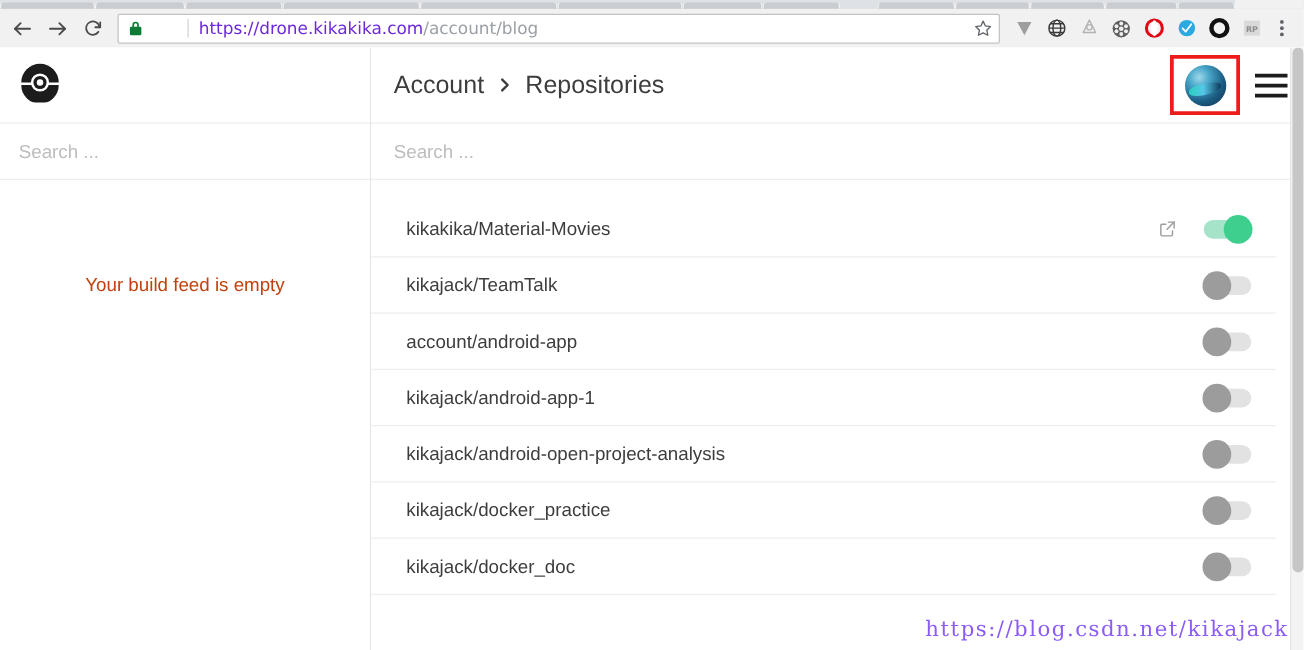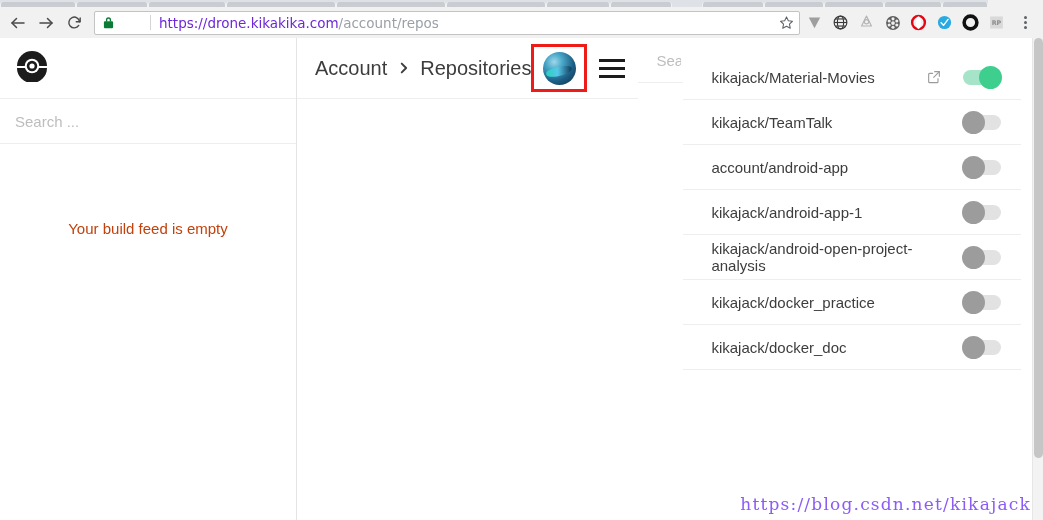--- a/index.html
+++ b/index.html
@@ -69,21 +69,21 @@
     font-size: 13.5px; white-space: nowrap; overflow: hidden;
     flex: 1 1 auto; min-width: 0;
     font-family: "DejaVu Sans", sans-serif;
   }
   #url-text .scheme-host { color: #6d28d9; }
   #url-text .path { color: #9aa0a6; }
   #star-icon { flex: 0 0 auto; margin-right: 3px; display:flex; align-items:center; }
 
   .ext-icon {
     width: 26px; height: 26px; flex: 0 0 auto;
-    display: flex; align-items: center; justify-content: flex-start;
+    display: flex; align-items: center; justify-content: center;
   }
   #menu-dots {
     width: 22px; height: 26px; flex: 0 0 auto;
     display: flex; flex-direction: column; align-items: center;
     justify-content: center; gap: 2px;
   }
   #menu-dots i { width: 3px; height: 3px; border-radius: 50%; background: #5f6368; display: block; }
 
   
   #app {
@@ -121,21 +121,21 @@
   .search-input::placeholder { color: #bdbdbd; }
   #build-feed {
     flex: 1 1 auto;
     display: flex; justify-content: center;
     padding-top: 76px;
   }
   #build-feed-empty { color: #c2410c; font-size: 15px; }
 
   
   #main {
-    flex: 1 1 auto; display: flex; flex-direction: row;
+    flex: 1 1 auto; display: flex; flex-direction: column;
     min-width: 0; background: #fff;
   }
   #main-header {
     height: 61px; flex: 0 0 61px;
     border-bottom: 1px solid #eeeeee;
     display: flex; align-items: center;
     padding: 0 0 0 18px;
   }
   #breadcrumb { display: flex; align-items: center; gap: 11px; flex: 1 1 auto; }
   .crumb { font-size: 20px; color: #3d3d3d; }
@@ -270,21 +270,21 @@
 
     <div id="omnibox">
       <span id="lock-icon">
         <svg width="11" height="13" viewBox="0 0 14 17" fill="#0b7c36">
           <rect x="1" y="7" width="12" height="9" rx="1.4"></rect>
           <path d="M3.6 7.2V5.1a3.4 3.4 0 0 1 6.8 0v2.1h-1.8V5.1a1.6 1.6 0 0 0-3.2 0v2.1z"></path>
         </svg>
       </span>
       <span id="secure-label">安全</span>
       <span id="omnibox-sep"></span>
-      <span id="url-text"><span class="scheme-host">https://drone.kikakika.com</span><span class="path">/account/repos</span></span>
+      <span id="url-text"><span class="scheme-host">https://drone.kikakika.com</span><span class="path">/account/blog</span></span>
       <span id="star-icon">
         <svg width="15" height="15" viewBox="0 0 24 24" fill="none" stroke="#5f6368" stroke-width="1.7" stroke-linejoin="round">
           <polygon points="12,3 14.9,9.2 21.5,10 16.7,14.6 18,21.1 12,18 6,21.1 7.3,14.6 2.5,10 9.1,9.2"></polygon>
         </svg>
       </span>
     </div>
 
     <div class="ext-icon">
       <svg width="17" height="17" viewBox="0 0 24 24">
           <polygon points="4,5 20,5 12,20" fill="#9e9e9e"></polygon>
@@ -397,21 +397,21 @@
           <i></i>
       </div>
     </div>
 
     <div id="main-search">
       <input class="search-input" type="text" placeholder="Search ..." style="">
     </div>
 
     <div id="repo-list">
         <div class="repo-row">
-          <span class="repo-name">kikajack/Material-Movies</span>
+          <span class="repo-name">kikakika/Material-Movies</span>
           <div class="repo-actions">
             <span class="external-link-icon">
               <svg width="16" height="16" viewBox="0 0 24 24" fill="none" stroke="currentColor" stroke-width="1.7" stroke-linecap="round" stroke-linejoin="round">
                 <path d="M13 4h7v7"></path>
                 <path d="M20 4 11.5 12.5"></path>
                 <path d="M18 14.5V19a1.5 1.5 0 0 1-1.5 1.5h-11A1.5 1.5 0 0 1 4 19V8a1.5 1.5 0 0 1 1.5-1.5H10"></path>
               </svg>
             </span>
             <div class="toggle on">
               <span class="knob"></span>

